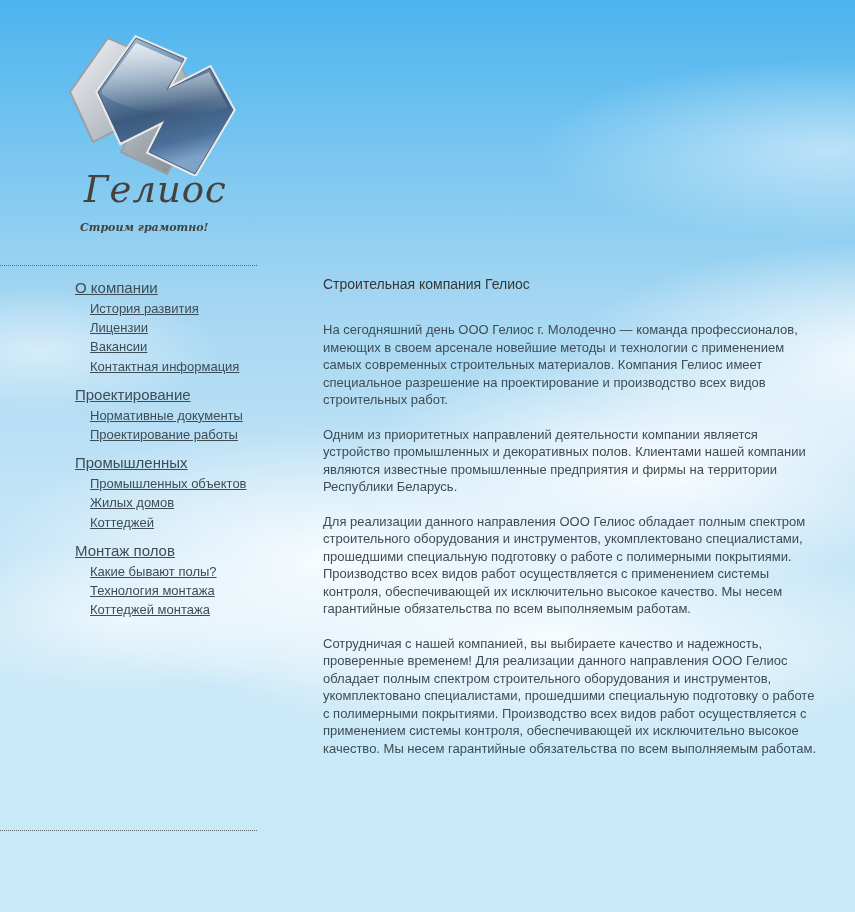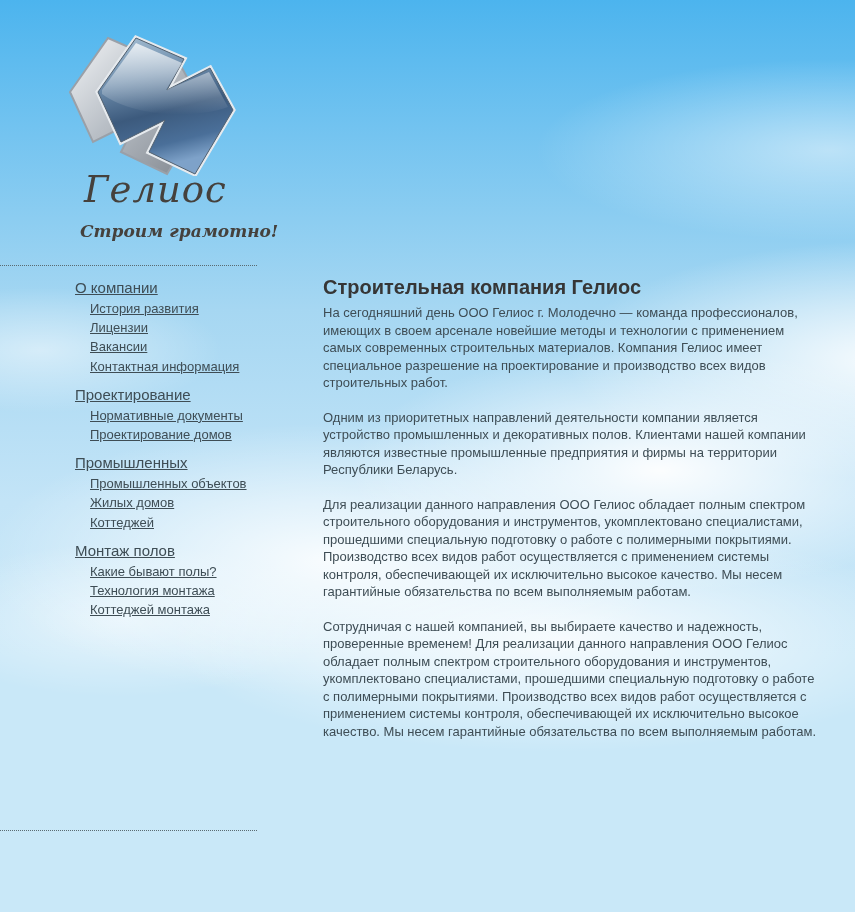--- a/index.html
+++ b/index.html
@@ -44,21 +44,21 @@
     letter-spacing: 1px;
     cursor: pointer;
   }
   .logo-tagline {
     position: absolute;
     left: 80px;
     top: 221px;
     font-family: "DejaVu Serif", "Liberation Serif", serif;
     font-style: italic;
     font-weight: bold;
-    font-size: 17px;
+    font-size: 11px;
     color: #45413d;
   }
   
   .divider {
     position: absolute;
     left: 0;
     width: 257px;
     height: 0;
     border-top: 1px dotted #5a6b72;
   }
@@ -89,24 +89,24 @@
     cursor: pointer;
   }
   
   .content {
     position: absolute;
     left: 323px;
     top: 276px;
     width: 500px;
   }
   .content h1 {
-    font-size: 20px;
-    font-weight: bold;
+    font-size: 14px;
+    font-weight: normal;
     color: #363636;
-    margin-bottom: 5px;
+    margin-bottom: 29px;
   }
   .content p {
     font-size: 13px;
     line-height: 17.5px;
     color: #3e4d55;
     margin-bottom: 17px;
   }
 </style>
 </head>
 <body>
@@ -157,21 +157,21 @@
         <li><a>Лицензии</a></li>
         <li><a>Вакансии</a></li>
         <li><a>Контактная информация</a></li>
       </ul>
     </div>
 
     <div class="nav-section">
       <a class="nav-head">Проектирование</a>
       <ul class="nav-items">
         <li><a>Нормативные документы</a></li>
-        <li><a>Проектирование домов</a></li>
+        <li><a>Проектирование работы</a></li>
       </ul>
     </div>
 
     <div class="nav-section">
       <a class="nav-head">Промышленных</a>
       <ul class="nav-items">
         <li><a>Промышленных объектов</a></li>
         <li><a>Жилых домов</a></li>
         <li><a>Коттеджей</a></li>
       </ul>

